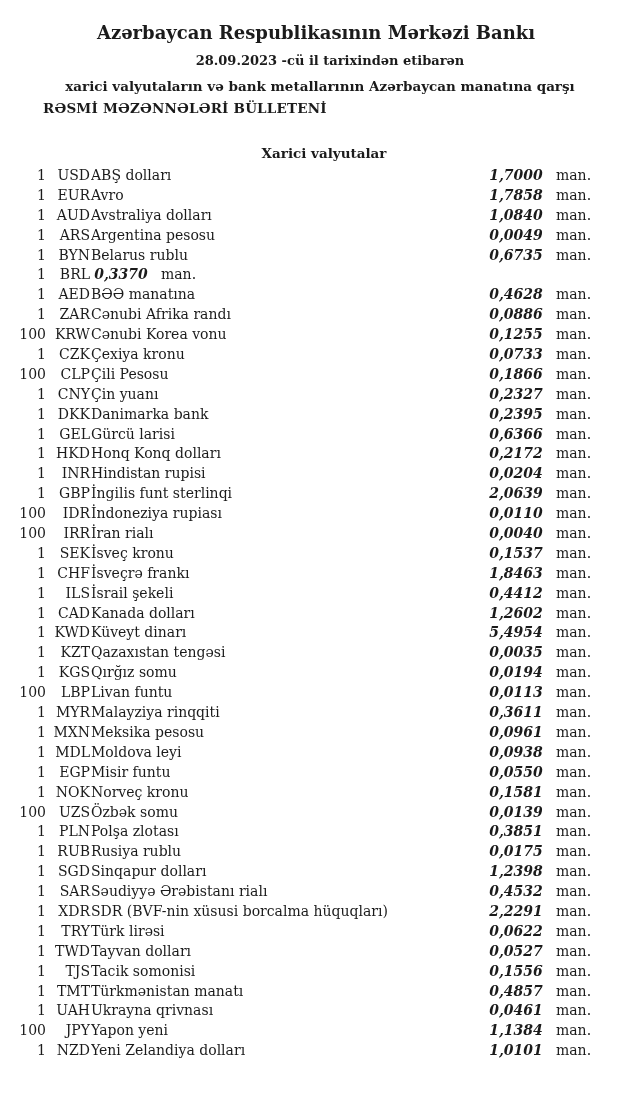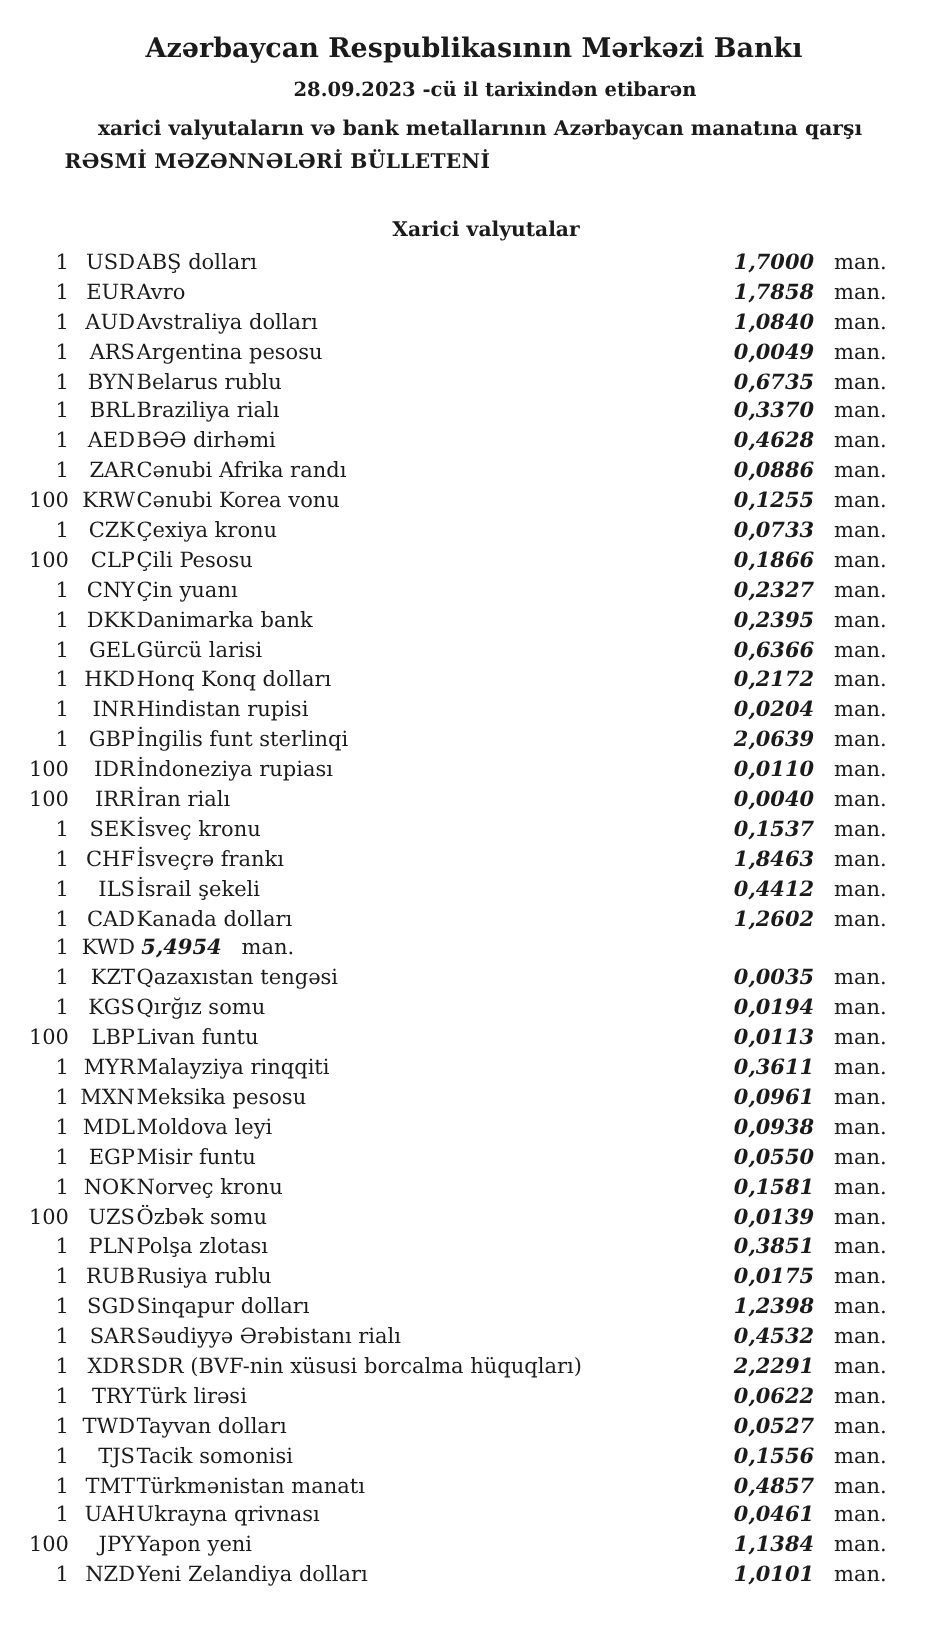--- a/index.html
+++ b/index.html
@@ -152,29 +152,28 @@
     <span class="qty">1</span>
     <span class="code">BYN</span>
     <span class="name">Belarus rublu</span>
     <span class="rate">0,6735</span>
     <span class="man">man.</span>
   </div>
 
   <div class="row">
     <span class="qty">1</span>
     <span class="code">BRL</span>
-    <span class="name">Braziliya rialı</span>
     <span class="rate">0,3370</span>
     <span class="man">man.</span>
   </div>
 
   <div class="row">
     <span class="qty">1</span>
     <span class="code">AED</span>
-    <span class="name">BƏƏ dirhəmi</span>
+    <span class="name">BƏƏ manatına</span>
     <span class="rate">0,4628</span>
     <span class="man">man.</span>
   </div>
 
   <div class="row">
     <span class="qty">1</span>
     <span class="code">ZAR</span>
     <span class="name">Cənubi Afrika randı</span>
     <span class="rate">0,0886</span>
     <span class="man">man.</span>
@@ -296,20 +295,21 @@
     <span class="qty">1</span>
     <span class="code">CAD</span>
     <span class="name">Kanada dolları</span>
     <span class="rate">1,2602</span>
     <span class="man">man.</span>
   </div>
 
   <div class="row">
     <span class="qty">1</span>
     <span class="code">KWD</span>
+    <span class="name">Küveyt dinarı</span>
     <span class="rate">5,4954</span>
     <span class="man">man.</span>
   </div>
 
   <div class="row">
     <span class="qty">1</span>
     <span class="code">KZT</span>
     <span class="name">Qazaxıstan tengəsi</span>
     <span class="rate">0,0035</span>
     <span class="man">man.</span>

